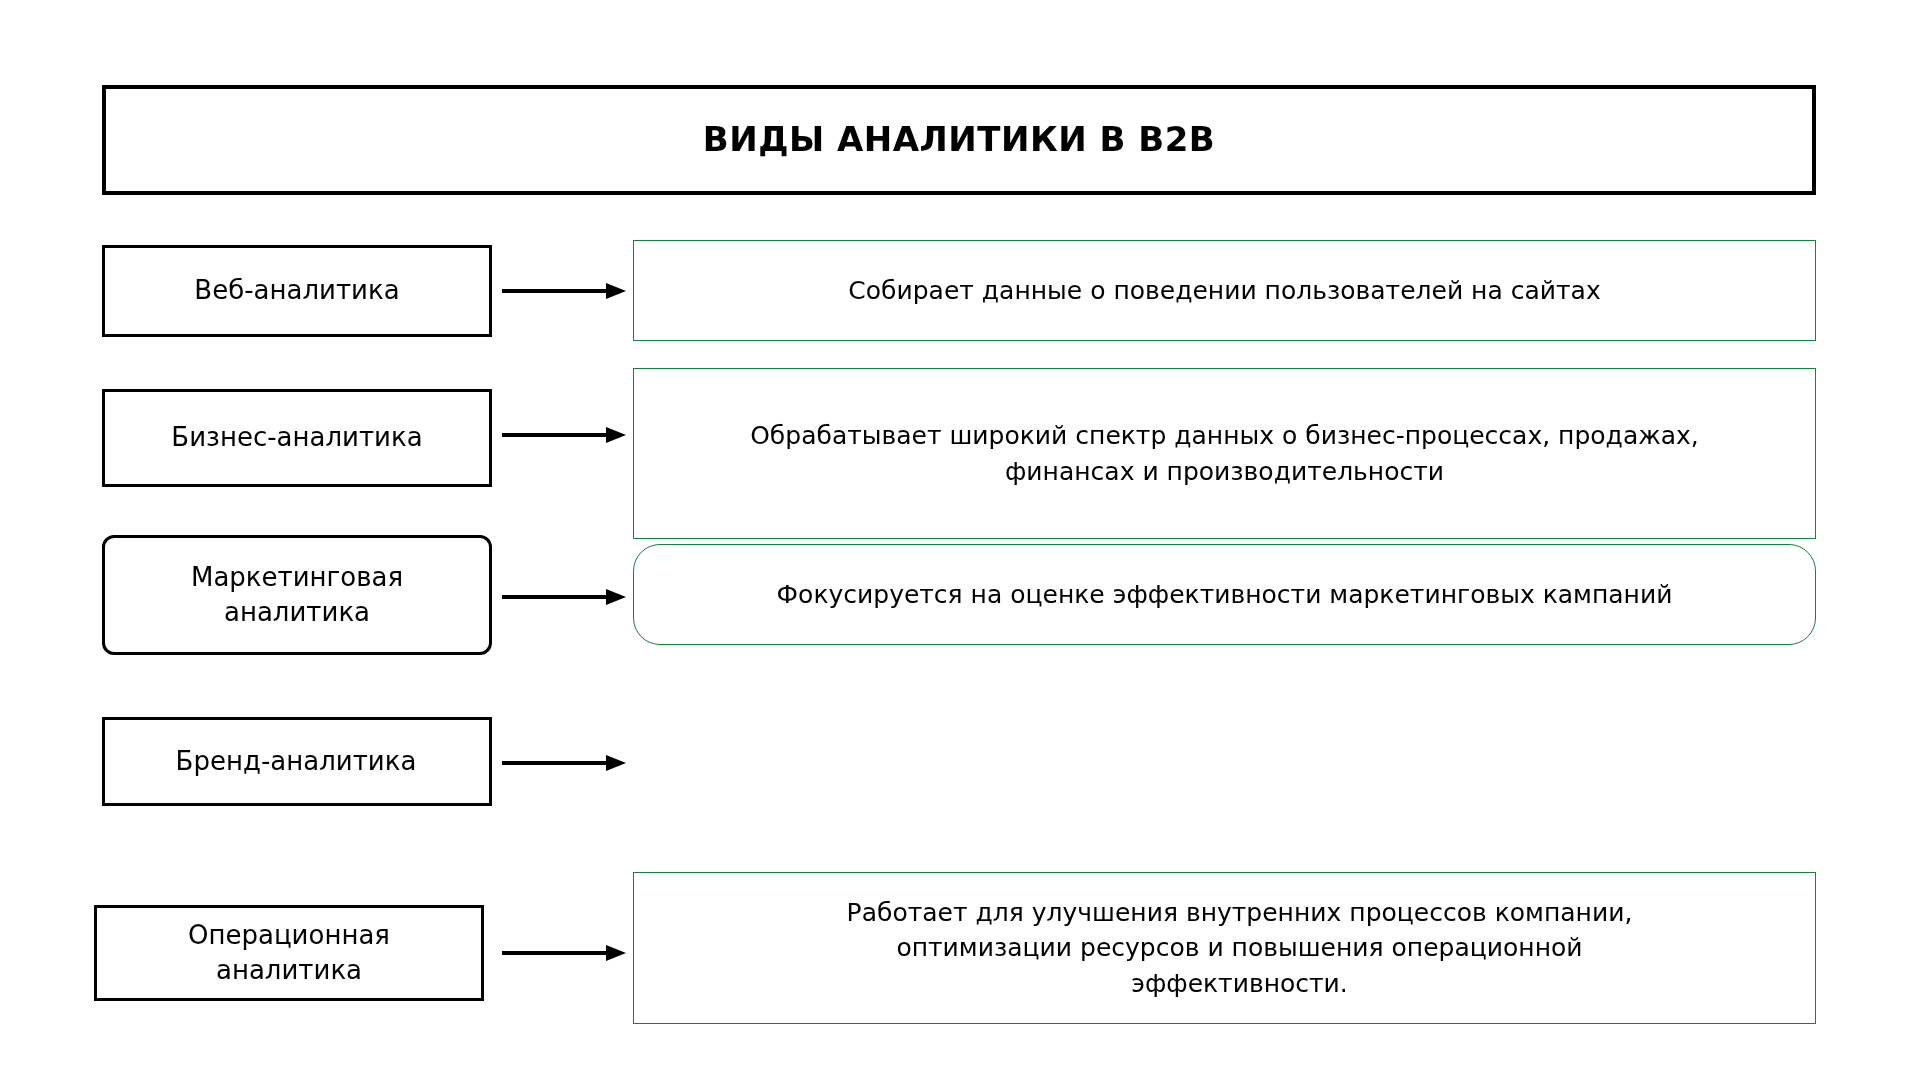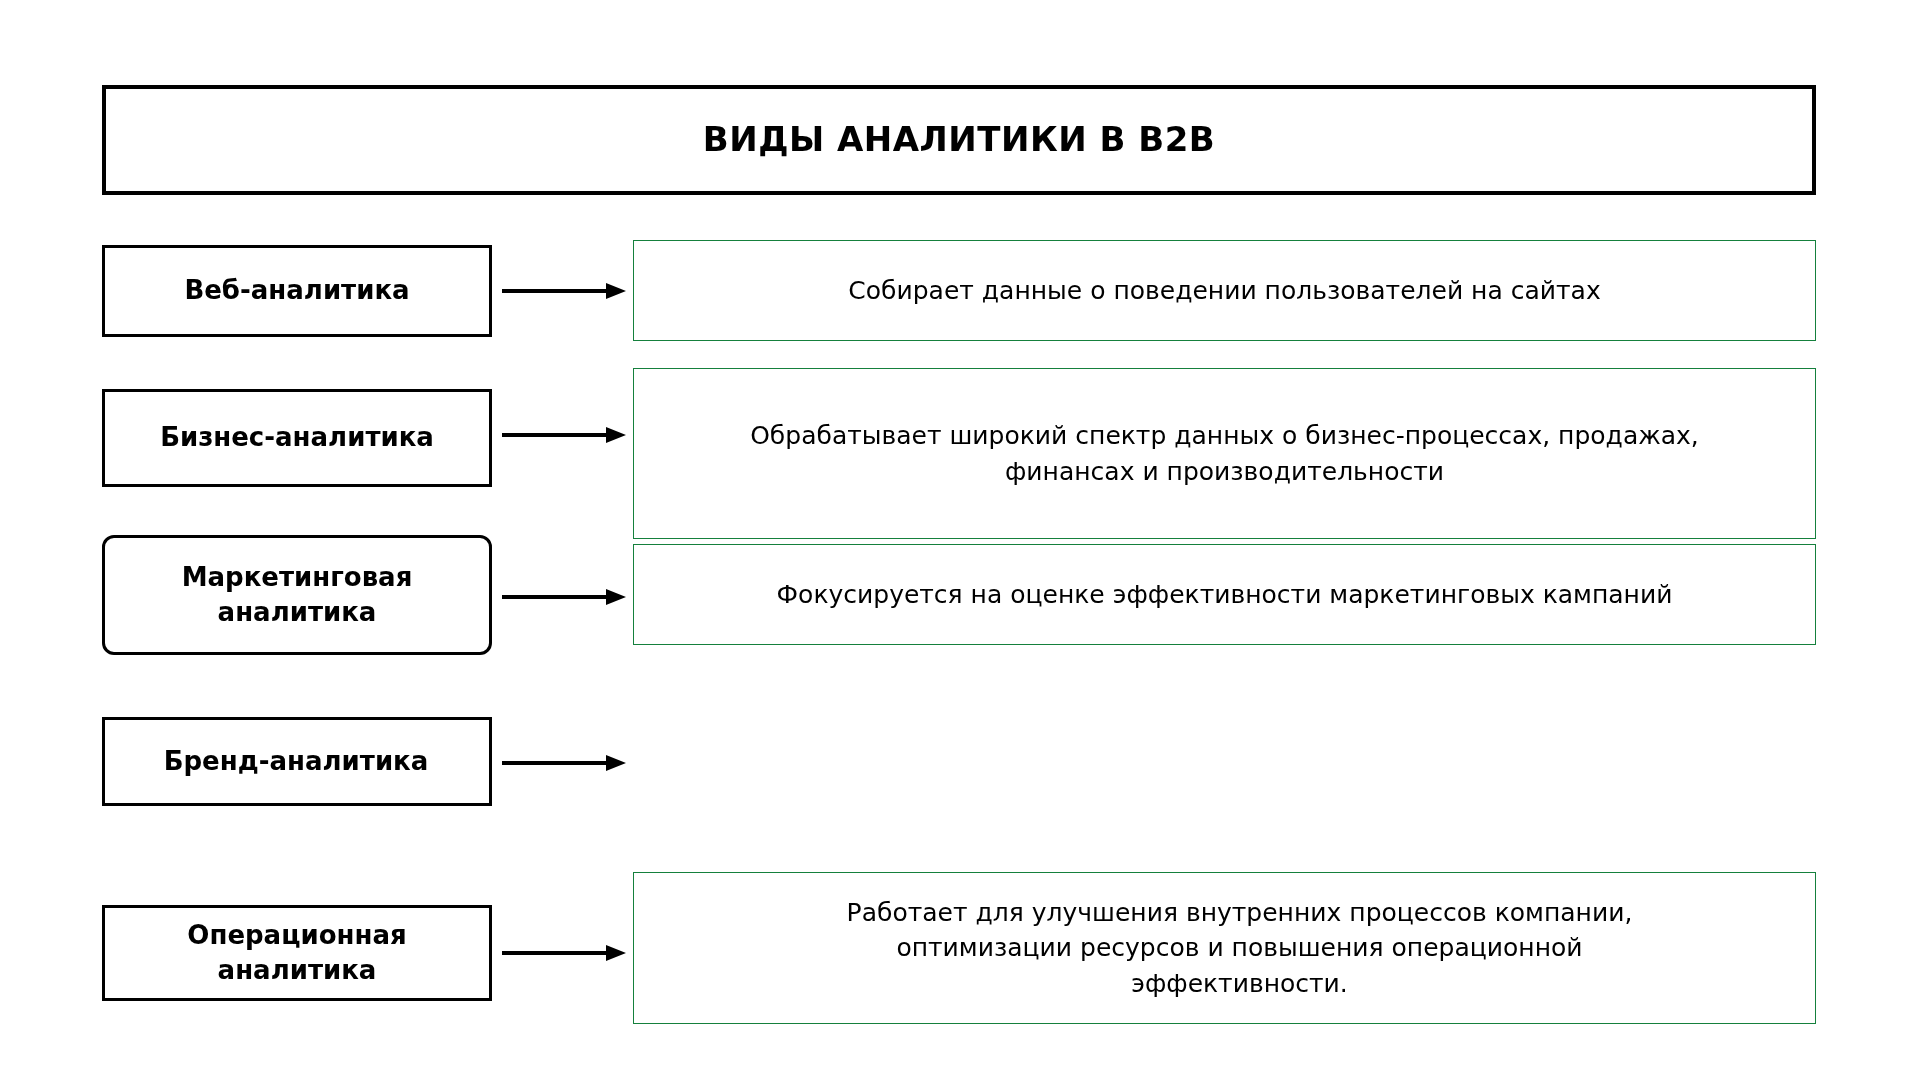--- a/index.html
+++ b/index.html
@@ -52,21 +52,21 @@
     display: flex;
     align-items: center;
     justify-content: center;
     text-align: center;
     padding: 4px 10px;
   }
   .term-text {
     font-size: 26px;
     line-height: 1.35;
     white-space: pre-line;
-    font-weight: bold;
+    font-weight: normal;
   }
 
   .desc-box {
     position: absolute;
     left: 633px;
     width: 1183px;
     border: 1px solid #15803d;
     box-sizing: border-box;
     background: #ffffff;
     display: flex;
@@ -134,35 +134,35 @@
   <div class="term-box" style="left:102px; top:535px; width:390px; height:120px;border-radius:12px;">
     <div class="term-text">Маркетинговая
 аналитика</div>
   </div>
   <div class="connector" style="top:585px;">
     <svg viewBox="0 0 130 24" xmlns="http://www.w3.org/2000/svg">
       <line x1="2" y1="12" x2="108" y2="12" stroke="#000000" stroke-width="4"></line>
       <polygon points="106,4 126,12 106,20" fill="#000000"></polygon>
     </svg>
   </div>
-  <div class="desc-box" style="top:544px; height:101px;">
+  <div class="desc-box" style="top:544px; height:101px;border-radius:27px;">
     <div class="desc-text">Фокусируется на оценке эффективности маркетинговых кампаний</div>
   </div>
 
   <div class="term-box" style="left:102px; top:717px; width:390px; height:89px;padding-left:8px;">
     <div class="term-text">Бренд-аналитика</div>
   </div>
   <div class="connector" style="top:751px;">
     <svg viewBox="0 0 130 24" xmlns="http://www.w3.org/2000/svg">
       <line x1="2" y1="12" x2="108" y2="12" stroke="#000000" stroke-width="4"></line>
       <polygon points="106,4 126,12 106,20" fill="#000000"></polygon>
     </svg>
   </div>
 
-  <div class="term-box" style="left:102px; top:905px; width:390px; height:96px;">
+  <div class="term-box" style="left:94px; top:905px; width:390px; height:96px;">
     <div class="term-text">Операционная
 аналитика</div>
   </div>
   <div class="connector" style="top:941px;">
     <svg viewBox="0 0 130 24" xmlns="http://www.w3.org/2000/svg">
       <line x1="2" y1="12" x2="108" y2="12" stroke="#000000" stroke-width="4"></line>
       <polygon points="106,4 126,12 106,20" fill="#000000"></polygon>
     </svg>
   </div>
   <div class="desc-box" style="top:872px; height:152px;padding-left:48px;">

